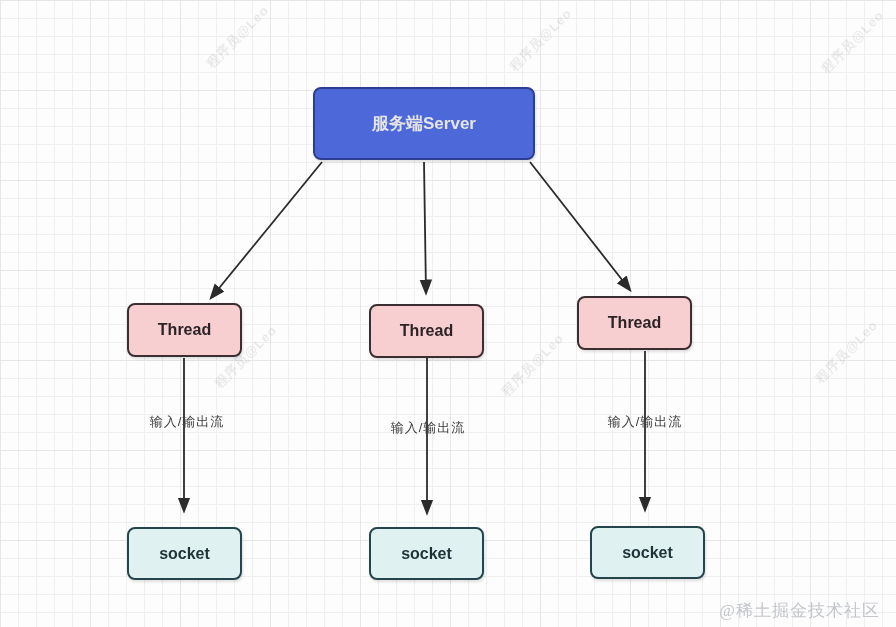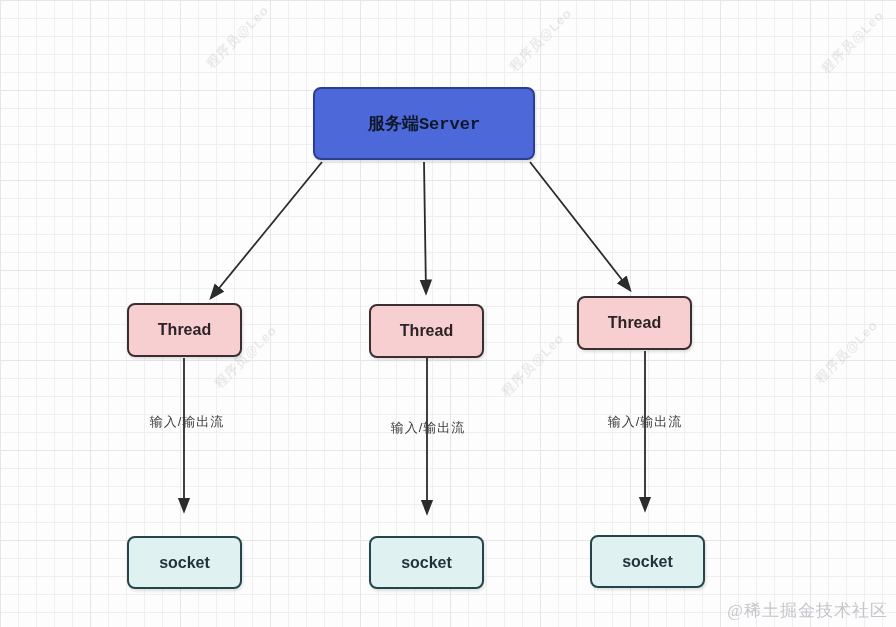--- a/index.html
+++ b/index.html
@@ -31,21 +31,21 @@
     box-shadow: 1px 2px 3px rgba(0,0,0,0.12);
   }
   .server {
     left: 313px; top: 87px; width: 222px; height: 73px;
     font-size: 17px;
   }
   .thread { width: 115px; height: 54px; font-size: 16px; align-items: center; }
   .thread1 { left: 127px; top: 303px; }
   .thread2 { left: 369px; top: 304px; }
   .thread3 { left: 577px; top: 296px; }
-  .socket { width: 115px; height: 53px; font-size: 16px; margin-top: 9px; }
+  .socket { width: 115px; height: 53px; font-size: 16px; }
   .socket1 { left: 127px; top: 527px; }
   .socket2 { left: 369px; top: 527px; }
   .socket3 { left: 590px; top: 526px; }
   svg.edges {
     position: absolute;
     left: 0; top: 0;
     width: 896px;
     height: 627px;
     pointer-events: none;
   }
@@ -62,21 +62,21 @@
     font-size: 13px;
     color: rgba(60, 60, 60, 0.10);
     white-space: nowrap;
     transform: rotate(-45deg);
     font-weight: bold;
     letter-spacing: 1px;
     pointer-events: none;
   }
   .credit {
     position: absolute;
-    right: 8px;
+    right: 16px;
     bottom: 5px;
     font-family: "Liberation Serif", serif;
     font-size: 17px;
     color: #c3c6cb;
     letter-spacing: 1px;
   }
 </style>
 </head>
 <body>
 
@@ -96,21 +96,21 @@
     <path d="M645,351 L645,510" stroke="#2b2b2b" stroke-width="1.8" fill="none" marker-end="url(#arrowhead)"></path>
   </svg>
 
   <span class="watermark" style="left:197px; top:28px;">程序员@Leo</span>
   <span class="watermark" style="left:500px; top:31px;">程序员@Leo</span>
   <span class="watermark" style="left:812px; top:33px;">程序员@Leo</span>
   <span class="watermark" style="left:205px; top:348px;">程序员@Leo</span>
   <span class="watermark" style="left:492px; top:356px;">程序员@Leo</span>
   <span class="watermark" style="left:806px; top:343px;">程序员@Leo</span>
 
-  <div class="node server" style="background:#4d68d8; border:2px solid #2c3e8f; color:#0f172a;font-family:Liberation Mono, monospace;">
+  <div class="node server" style="background:#4d68d8; border:2px solid #2c3e8f; color:#e5e5e5;">
     <span>服务端Server</span>
   </div>
 
   <div class="node thread thread1" style="background:#f8cfd1; border:2px solid #3b2e31; color:#2b2326;">
     <span>Thread</span>
   </div>
   <div class="node thread thread2" style="background:#f8cfd1; border:2px solid #3b2e31; color:#2b2326;">
     <span>Thread</span>
   </div>
   <div class="node thread thread3" style="background:#f8cfd1; border:2px solid #3b2e31; color:#2b2326;">

